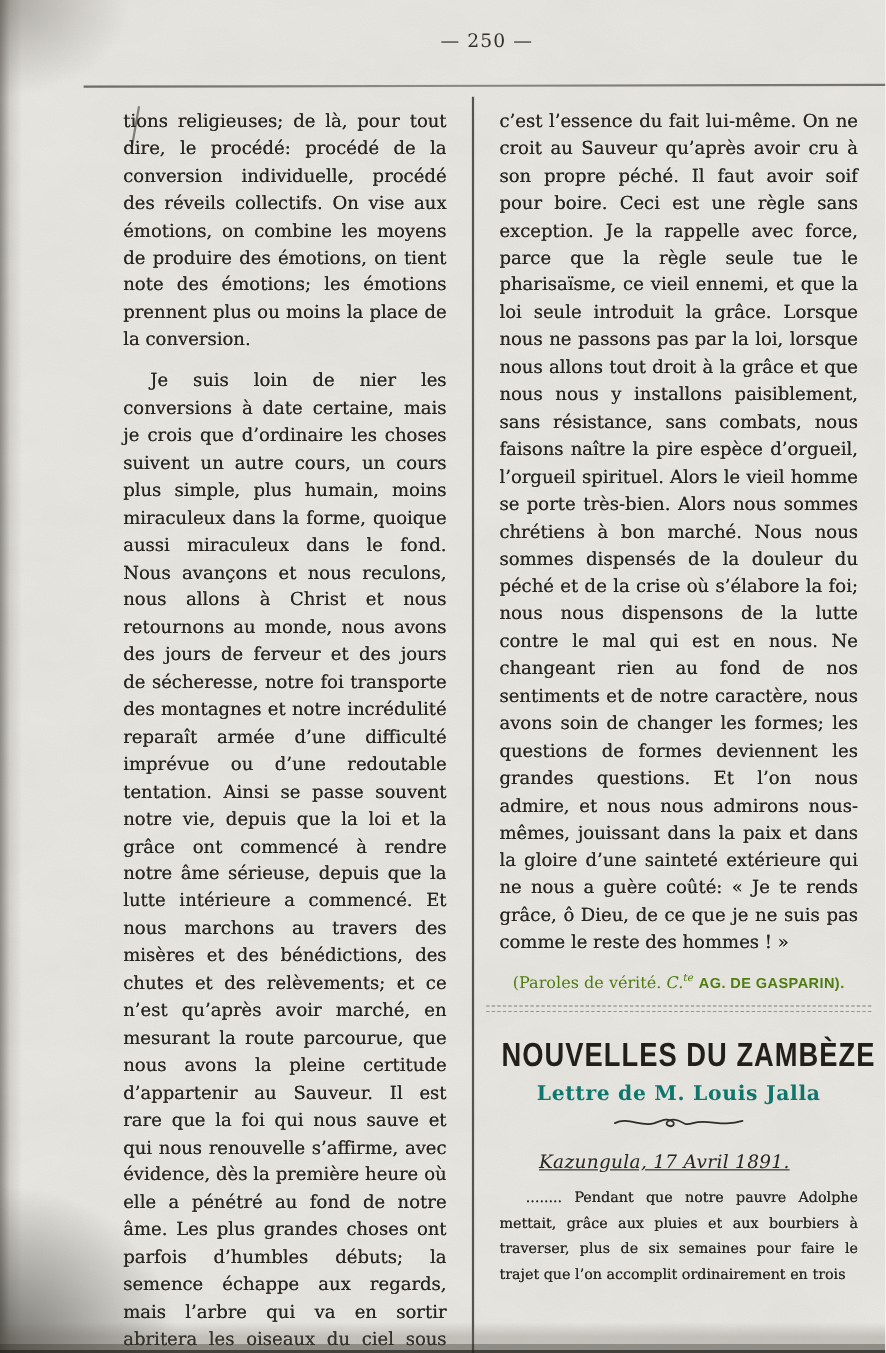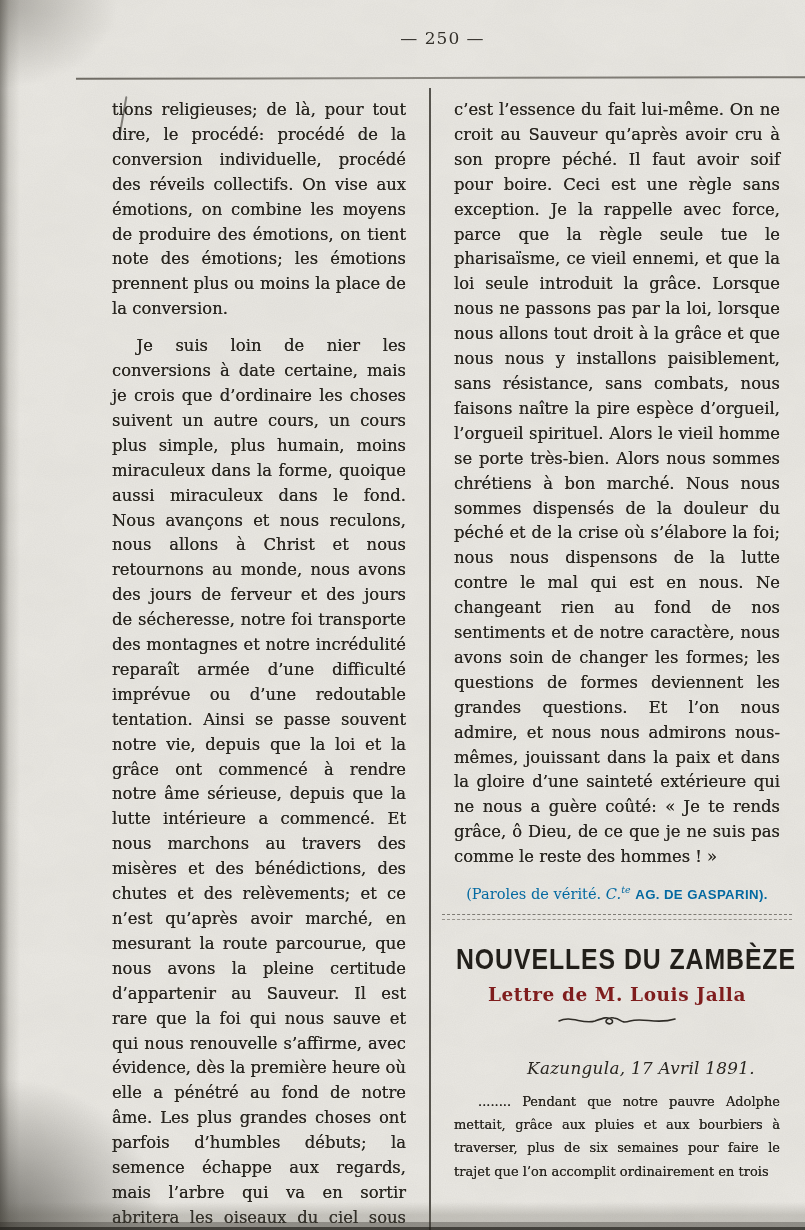--- a/index.html
+++ b/index.html
@@ -32,21 +32,21 @@
   .col{text-align:justify;}
   .col p{margin:12px;font-size:16.4px;line-height:24.9px;
     text-shadow:0 0 .5px rgba(40,37,31,.85);}
   .col-left{width:318px;}
   .col-right{width:350px;}
   .divider{width:2px;margin:2px 11px 0 11px;background:rgba(50,47,41,.8);}
   p.indent{text-indent:1.5em;}
   p.noindent{text-indent:0;}
   .attribution{
     margin-top:14px;white-space:nowrap;text-align:center;
-    font-size:14.6px;color:#0369a1;
+    font-size:14.6px;color:#4d7c0f;
   }
   .attribution .cte{font-style:italic;}
   .attribution .cte sup{font-size:9.5px;}
   .attribution .author{
     font-family:"Liberation Sans", sans-serif;font-weight:700;
     font-size:13.2px;letter-spacing:.4px;
   }
   .section-sep{
     margin-top:12px;height:4px;
     border-top:1px dashed rgba(72,68,60,.65);
@@ -54,26 +54,26 @@
   }
   .article-title{
     margin:24px 0 0 0;text-align:center;
     font-family:"Liberation Sans", sans-serif;font-weight:700;
     font-size:27px;letter-spacing:1px;color:#221f1a;
     transform:scale(.92,1.12);transform-origin:50% 50%;
     white-space:nowrap;
   }
   .article-subtitle{
     margin:9px 0 0 0;text-align:center;
-    font-size:18.5px;font-weight:700;letter-spacing:.6px;color:#7f1d1d;
+    font-size:18.5px;font-weight:700;letter-spacing:.6px;color:#0f766e;
   }
   .flourish{margin-top:7px;text-align:center;}
   .dateline{
-    margin-top:26px;padding-left:48px;text-align:center;
-    font-style:italic;font-size:16.8px;letter-spacing:.3px;
+    margin-top:14px;padding-left:48px;text-align:left;
+    font-style:italic;font-size:16.8px;letter-spacing:.3px;text-decoration:underline;
   }
   .col p.article-body{
     margin-top:12px;text-indent:24px;font-size:13px;line-height:23.2px;
   }
   .edge-left{
     position:absolute;left:0;top:0;bottom:0;width:20px;pointer-events:none;
     background:linear-gradient(to right, rgba(55,52,45,.5), rgba(95,92,83,.16) 45%, transparent);
   }
   .corner-bl{
     position:absolute;left:0;bottom:0;width:160px;height:150px;pointer-events:none;

